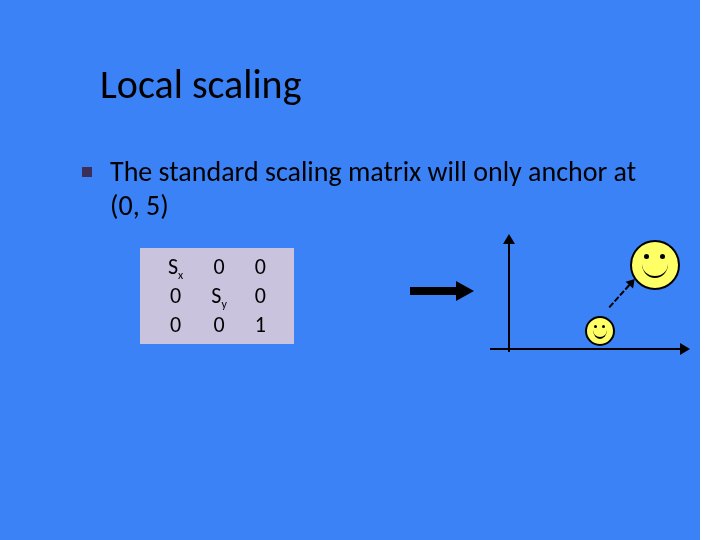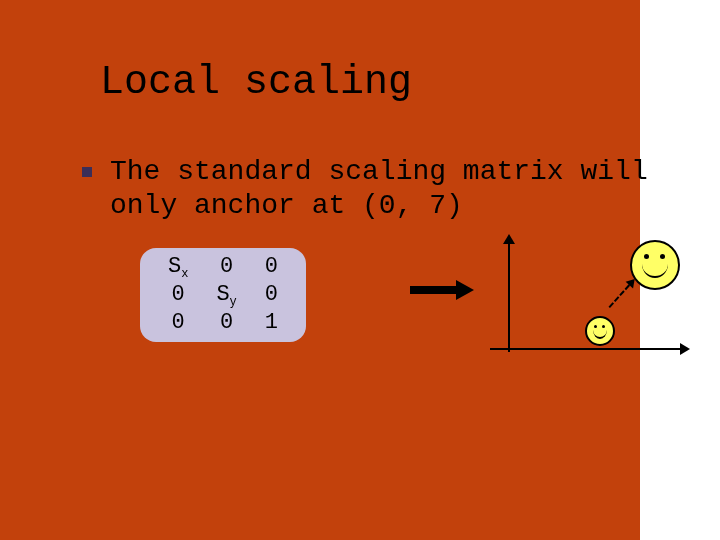--- a/index.html
+++ b/index.html
@@ -5,26 +5,25 @@
   html, body {
     margin: 0;
     padding: 0;
     width: 720px;
     height: 540px;
     background: #fff;
     font-family: Calibri, Arial, sans-serif;
     color: #000;
   }
   .slide {
-    width: 640px;
+    width: 700px;
     height: 540px;
     position: relative;
-    background: #c2410c;
+    background: #3b82f6;
     box-sizing: border-box;
-    font-family: Liberation Mono, monospace;
   }
   .title {
     position: absolute;
     left: 100px;
     top: 60px;
     font-size: 40px;
     font-weight: 400;
   }
   .bullet {
     position: absolute;
@@ -50,21 +49,20 @@
     height: 120px;
   }
   .matrix {
     position: absolute;
     left: 30px;
     top: 0px;
     background: #c9c3de;
     padding: 6px 14px 6px 14px;
     font-size: 22px;
     line-height: 1.15;
-    border-radius: 16px;
   }
   .matrix table { border-collapse: collapse; }
   .matrix td {
     padding: 0 14px;
     text-align: center;
     vertical-align: baseline;
   }
   .matrix sub { font-size: 12px; }
 
   .arrow {
@@ -186,21 +184,21 @@
 </style>
 </head>
 <body>
 
 <div class="slide">
 
   <div class="title">Local scaling</div>
 
   <div class="bullet b1">
     <span class="sq"></span>
-    <span>The standard scaling matrix will only anchor at (0, 7)</span>
+    <span>The standard scaling matrix will only anchor at (0, 5)</span>
   </div>
 
   <div class="mid">
 
     <div class="matrix">
       <table>
         <tbody>
             <tr>
           <td><span>S</span><sub>x</sub></td>
           <td>0</td>

